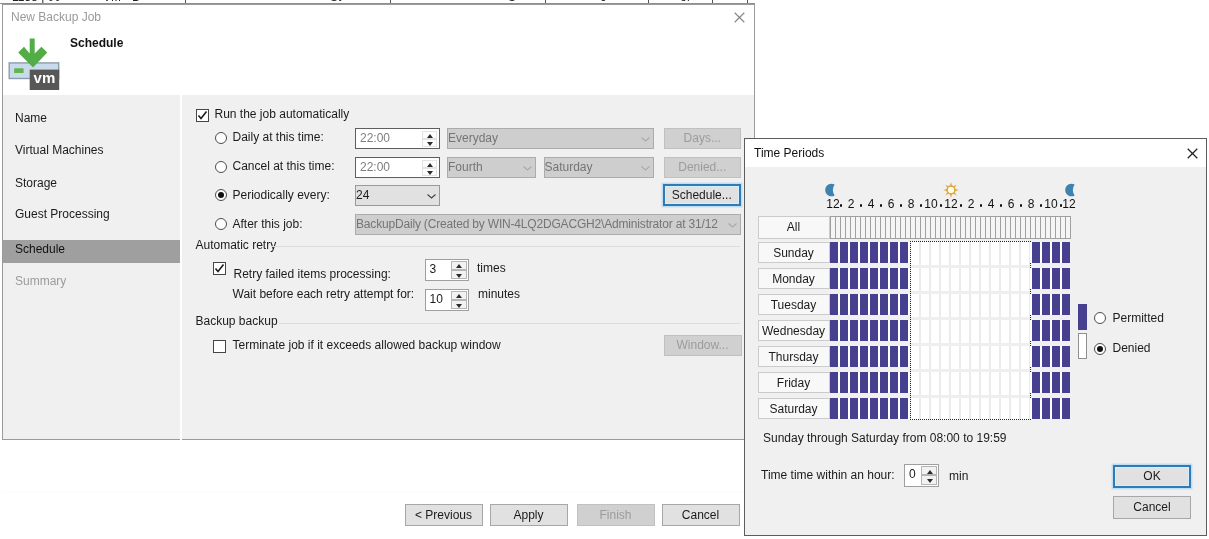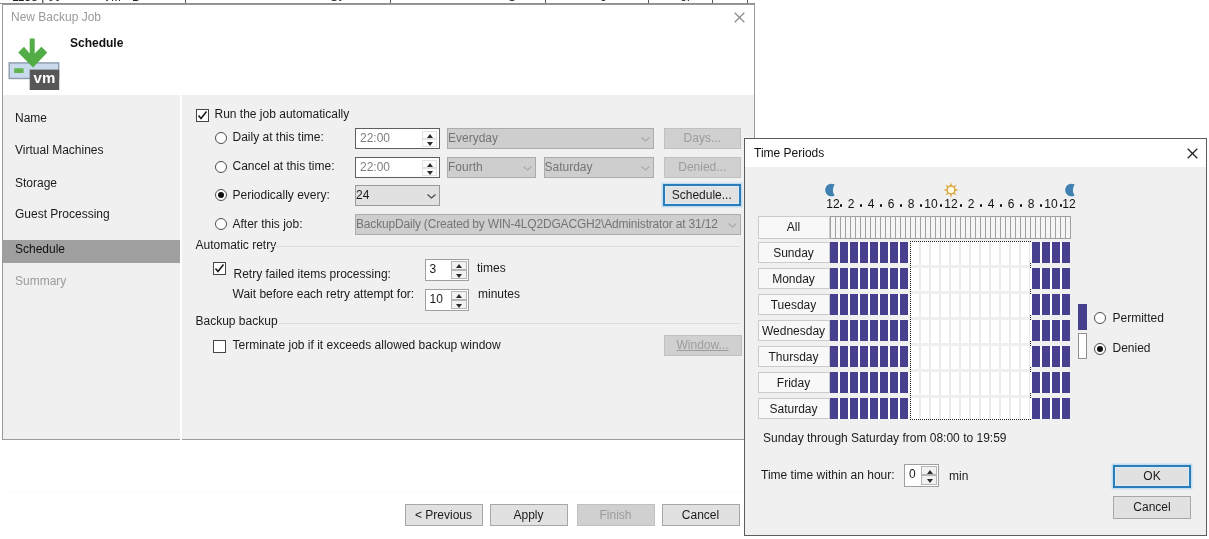--- a/index.html
+++ b/index.html
@@ -161,21 +161,21 @@
         <div class="sbn" style="bottom:0">
           <div class="tri-d" style="left:4.5px;top:3px"></div>
         </div>
       </div>
     </div>
 <div class="lbl" style="left:475px;top:282px">minutes</div>
 <div class="lbl" style="left:192.5px;top:308.6px">Backup backup</div>
 <div class="gline" style="left:276px;top:317.5px;width:461px"></div>
 <div class="cb" style="left:209.5px;top:334.5px"></div>
 <div class="lbl" style="left:229.5px;top:333px">Terminate job if it exceeds allowed backup window</div>
-<div class="btn dis" style="left:660.5px;top:329.5px;width:78px;height:21.5px;line-height:19px;text-decoration:underline;">Window...</div>
+<div class="btn dis" style="left:660.5px;top:329.5px;width:78px;height:21.5px;line-height:19px;">Window...</div>
 <div class="btn" style="left:401.5px;top:498.5px;width:78px;height:22px;line-height:20px;">&lt; Previous</div>
 <div class="btn" style="left:486.5px;top:498.5px;width:78px;height:22px;line-height:20px;">Apply</div>
 <div class="btn dis" style="left:573.5px;top:498.5px;width:78px;height:22px;line-height:20px;">Finish</div>
 <div class="btn" style="left:658.5px;top:498.5px;width:78px;height:22px;line-height:20px;">Cancel</div>
 </div>
 <div class="dlg" style="left:744px;top:138px;width:463px;height:398px;border:1px solid #5c5c5c">
 <div class="a" style="left:0;top:0;width:461px;height:28px;background:#fff"></div>
 <div class="a" style="left:9px;top:6.5px;font-size:12px;color:#111">Time Periods</div>
 <svg class="a" style="left:441.6px;top:8.8px" width="11" height="11" viewBox="0 0 11 11">
       <path d="M0.7 0.7 L10.3 10.3 M0.7 10.3 L10.3 0.7" stroke="#222" stroke-width="1.25" fill="none"></path>

